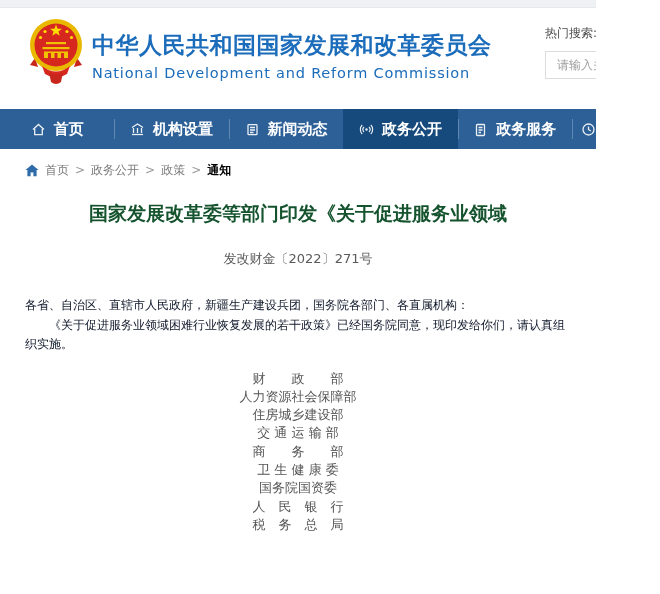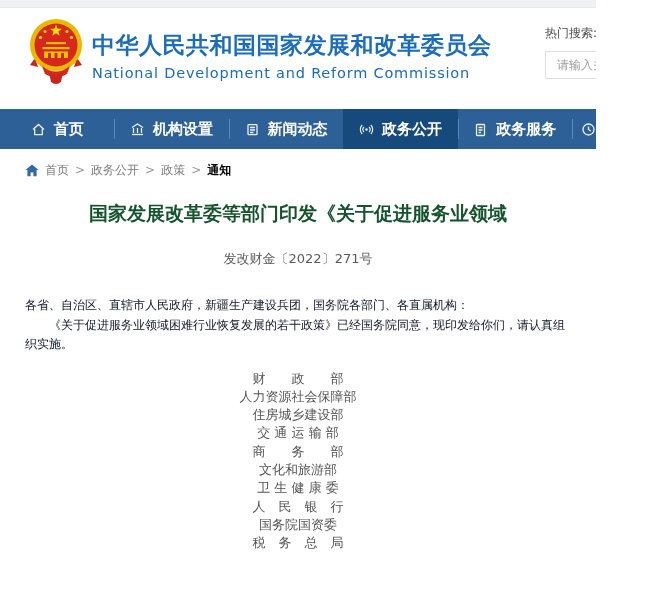--- a/index.html
+++ b/index.html
@@ -175,21 +175,20 @@
     <div class="body-text">
       <p>各省、自治区、直辖市人民政府，新疆生产建设兵团，国务院各部门、各直属机构：</p>
       <p class="indent">《关于促进服务业领域困难行业恢复发展的若干政策》已经国务院同意，现印发给你们，请认真组织实施。</p>
     </div>
     <div class="issuers">
       <div>财　　政　　部</div>
       <div>人力资源社会保障部</div>
       <div>住房城乡建设部</div>
       <div>交 通 运 输 部</div>
       <div>商　　务　　部</div>
-      <div>文化和旅游部</div>
       <div>卫 生 健 康 委</div>
+      <div>国务院国资委</div>
       <div>人　民　银　行</div>
-      <div>国务院国资委</div>
       <div>税　务　总　局</div>
 
     </div>
   </div>
 </div>
 
 </body></html>

